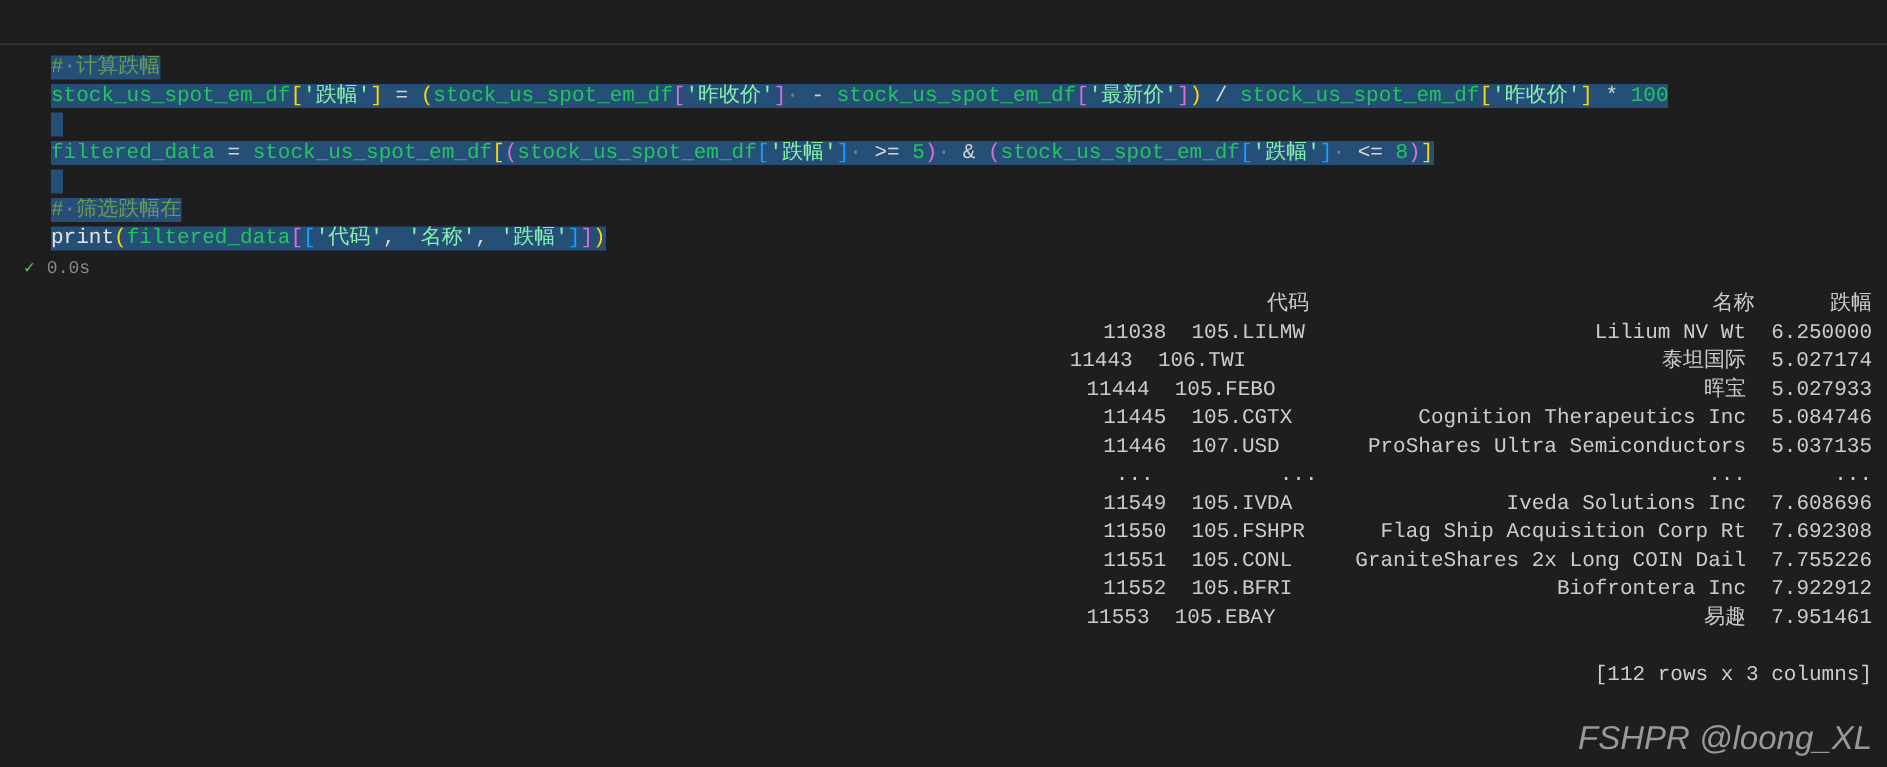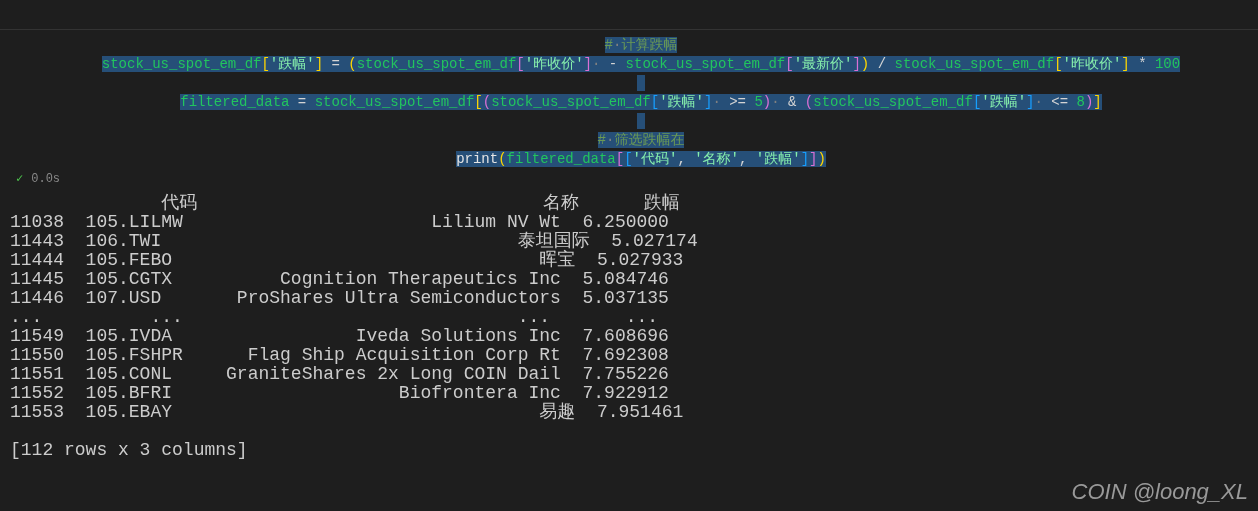--- a/index.html
+++ b/index.html
@@ -18,21 +18,20 @@
     background: #1e1e1e;
     border-bottom: 1px solid #333;
   }
   .cell {
     padding: 6px 10px 0 34px;
   }
   .code-line {
     line-height: 19px;
     white-space: pre;
     position: relative;
-    text-align: center;
   }
   .hl {
     background: #264f78;
     display: inline;
     padding: 0 0;
   }
   .comment { color: #6a9955; }
   .var     { color: #22c55e; }
   .num     { color: #22c55e; }
   .op      { color: #d4d4d4; }
@@ -51,24 +50,25 @@
     font-size: 12px;
     color: #888;
   }
   .check-icon {
     color: #4ec94e;
     font-size: 12px;
   }
   .output {
     padding: 4px 10px 0 10px;
     font-family: "Consolas", "Courier New", monospace;
-    font-size: 18px;
+    font-size: 14px;
     line-height: 19px;
     color: #cccccc;
     white-space: pre;
+    text-align: right;
   }
   .watermark {
     position: absolute;
     right: 10px;
     bottom: 6px;
     font-size: 22px;
     color: #999;
     font-family: sans-serif;
     font-style: italic;
   }
@@ -110,13 +110,13 @@
 11446  107.USD       ProShares Ultra Semiconductors  5.037135
 ...          ...                               ...       ...
 11549  105.IVDA                 Iveda Solutions Inc  7.608696
 11550  105.FSHPR      Flag Ship Acquisition Corp Rt  7.692308
 11551  105.CONL     GraniteShares 2x Long COIN Dail  7.755226
 11552  105.BFRI                     Biofrontera Inc  7.922912
 11553  105.EBAY                                  易趣  7.951461
 
 [112 rows x 3 columns]</div>
 
-<div class="watermark">COIN @loong_XL</div>
+<div class="watermark">FSHPR @loong_XL</div>
 
 </body></html>

